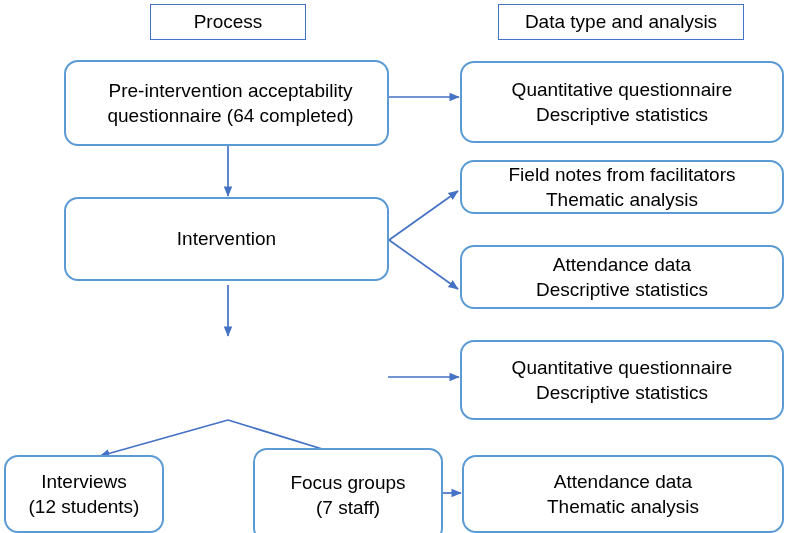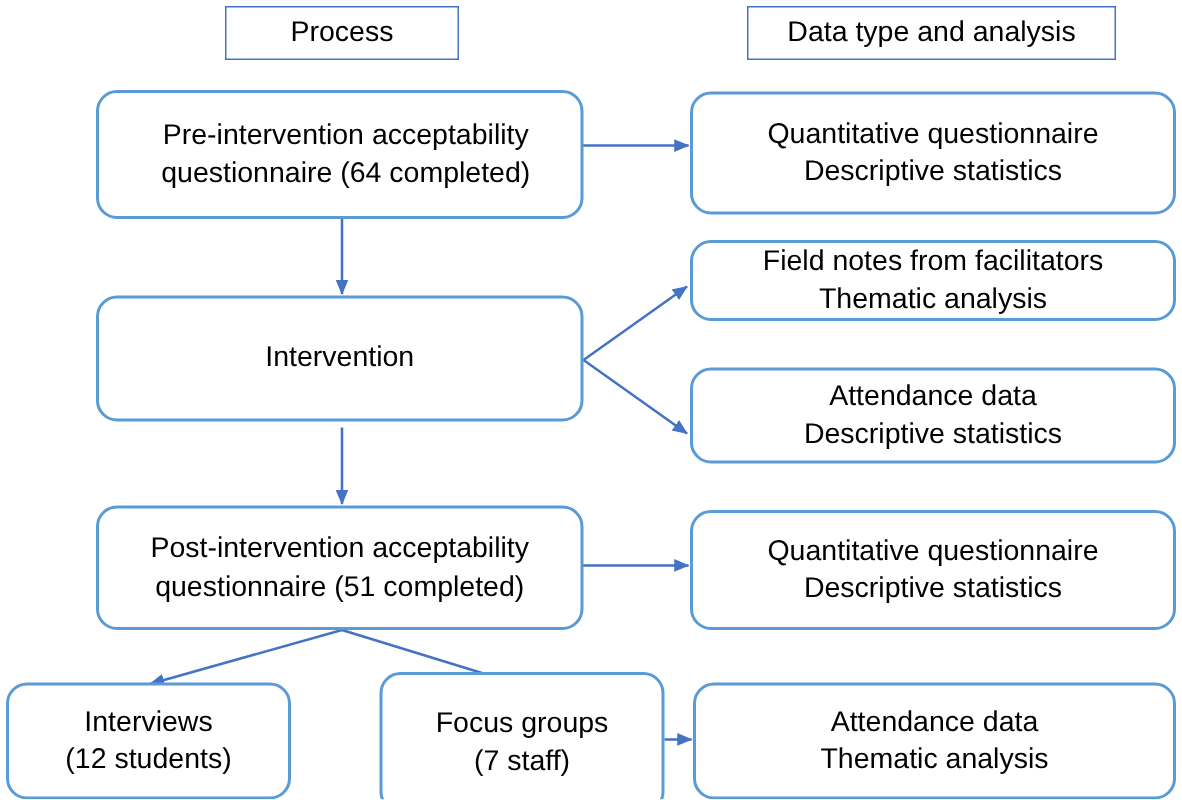--- a/index.html
+++ b/index.html
@@ -114,35 +114,29 @@
     </div>
   </div>
 
   <div class="node" style="left:460px; top:245px; width:324px; height:64px;">
     <div>
       <span class="ln">Attendance data</span>
       <span class="ln">Descriptive statistics</span>
     </div>
   </div>
 
-  <div class="node" style="left:64px; top:337px; width:325px; height:83px;">
-    <div>
-      <span class="ln">Post-intervention acceptability</span>
-      <span class="ln">questionnaire (51 completed)</span>
-    </div>
-  </div>
 
   <div class="node" style="left:460px; top:340px; width:324px; height:80px;">
     <div>
       <span class="ln">Quantitative questionnaire</span>
       <span class="ln">Descriptive statistics</span>
     </div>
   </div>
 
-  <div class="node" style="left:4px; top:455px; width:190px; height:78px;">
+  <div class="node" style="left:4px; top:455px; width:160px; height:78px;">
     <div>
       <span class="ln">Interviews</span>
       <span class="ln">(12 students)</span>
     </div>
   </div>
 
   <div class="node" style="left:253px; top:448px; width:190px; height:94px;">
     <div>
       <span class="ln">Focus groups</span>
       <span class="ln">(7 staff)</span>

